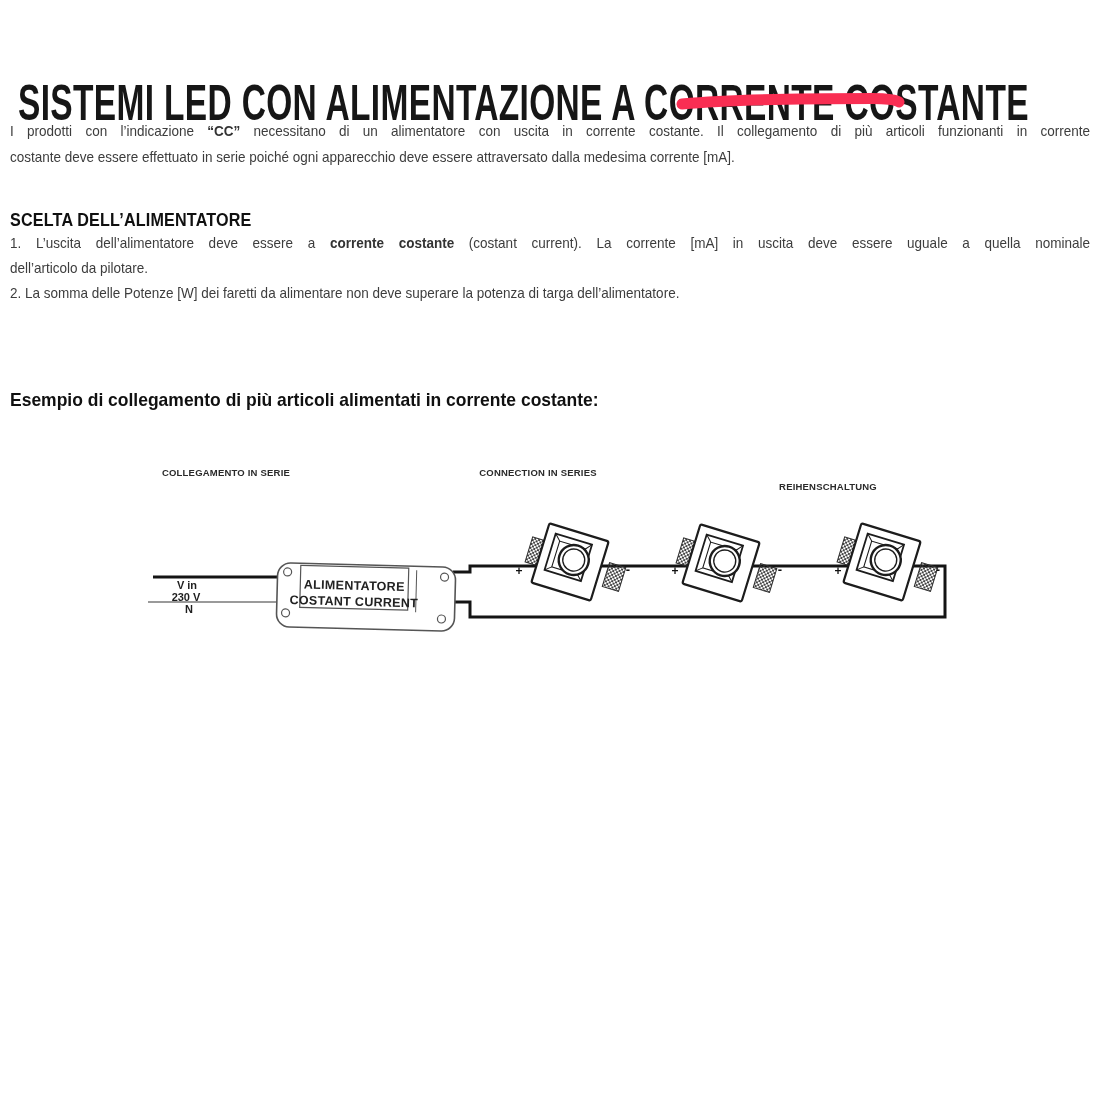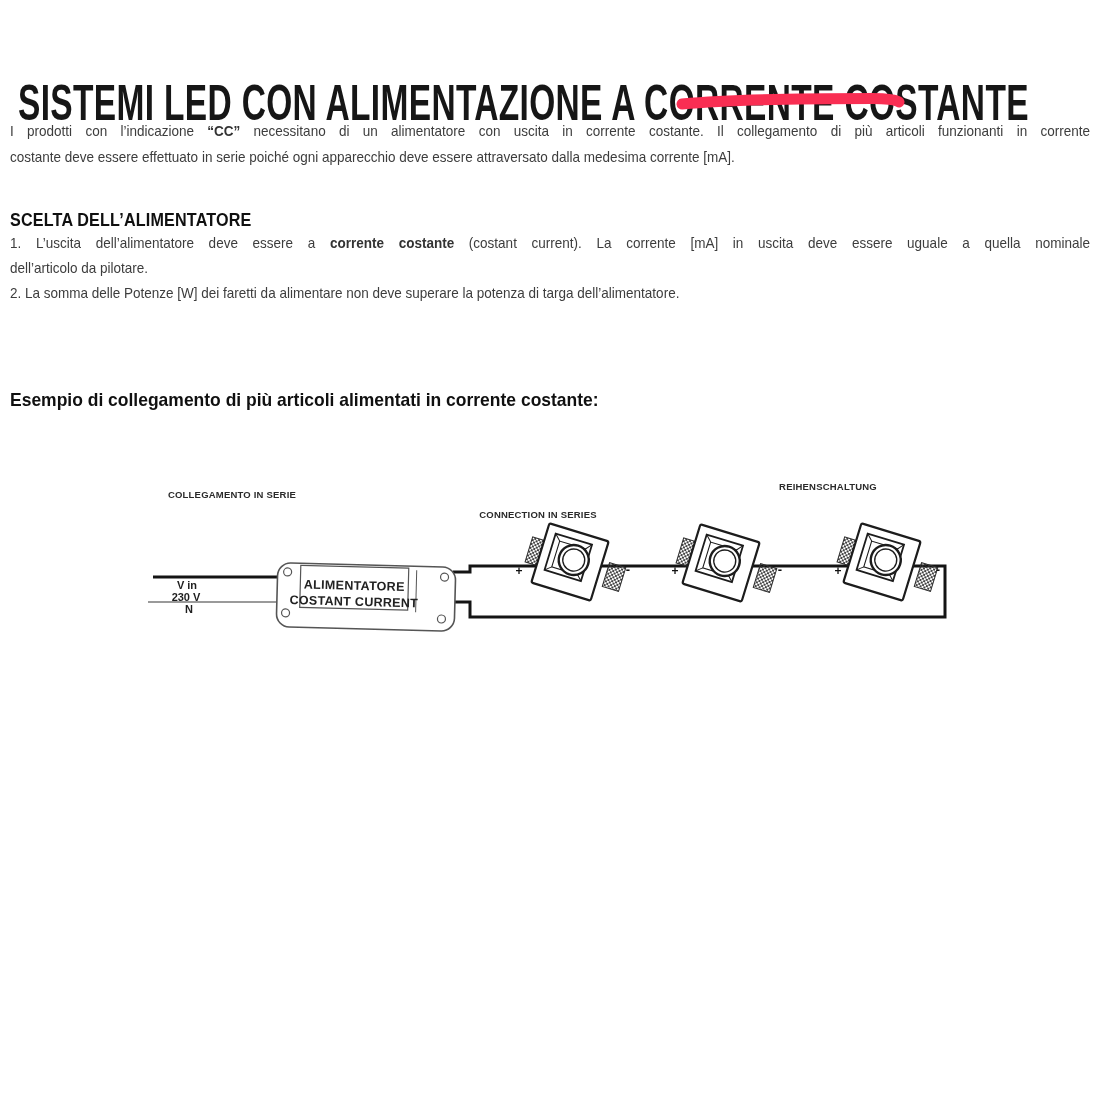--- a/index.html
+++ b/index.html
@@ -30,21 +30,21 @@
   }
   .example-heading {
     position:absolute; left:10px; top:373px; font-size:19px; font-weight:700;
     color:#101010; white-space:nowrap; transform:scaleX(0.92); transform-origin:0 0;
   }
   .diagram-label {
     position:absolute; top:467px; transform:translateX(-50%);
     font-size:9.5px; font-weight:700; color:#2a2a2a; white-space:nowrap;
     letter-spacing:0.2px;
   }
-  .lbl-it { left:232px;margin-top:22px; } .lbl-en { left:538px;margin-top:42px; } .lbl-de { left:828px;margin-top:14px; }
+  .lbl-it { left:226px; } .lbl-en { left:538px; } .lbl-de { left:828px;margin-top:14px; }
   .diagram-svg { position:absolute; left:140px; top:455px; }
   svg text { font-family:"Liberation Sans", sans-serif; }
 </style>
 </head>
 <body>
 
 <div class="page">
 
   <h1 class="title">SISTEMI LED CON ALIMENTAZIONE A CORRENTE COSTANTE</h1>
   <svg class="underline-svg" width="235" height="24" viewBox="0 0 235 24">

